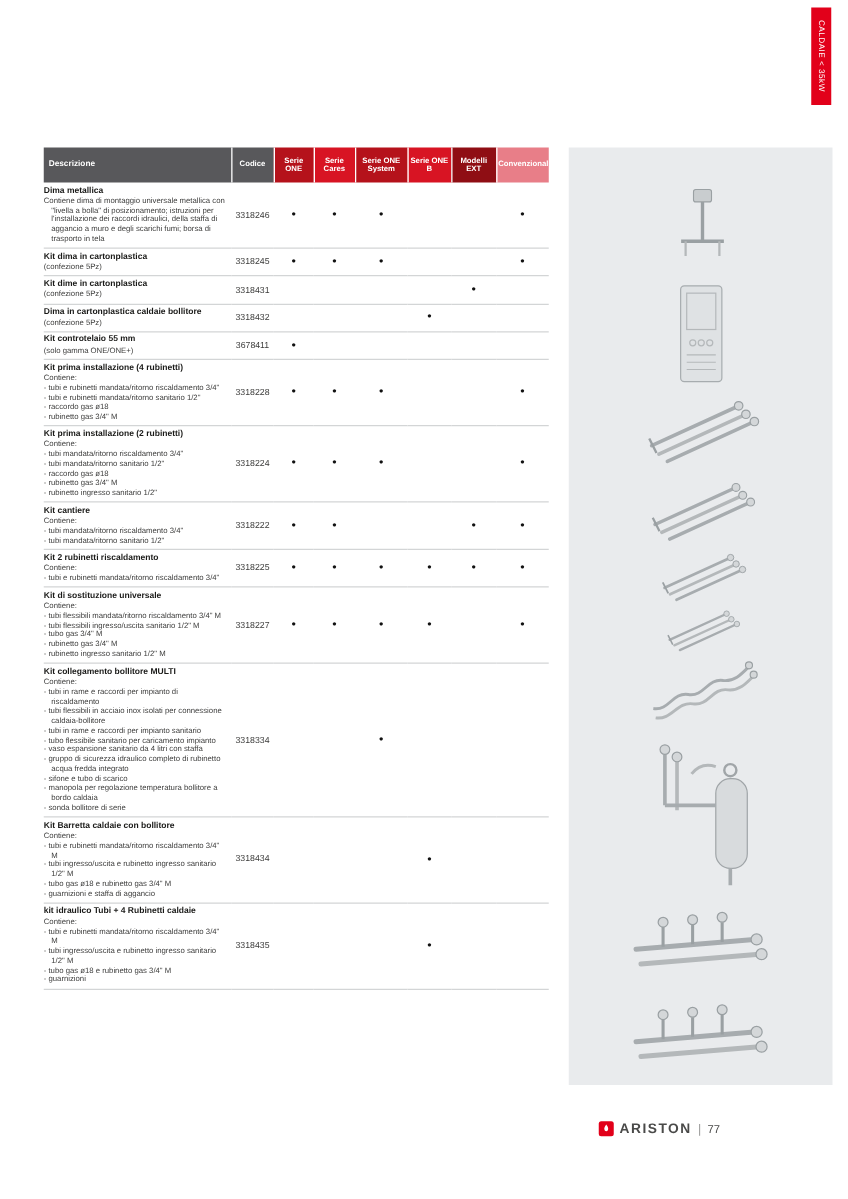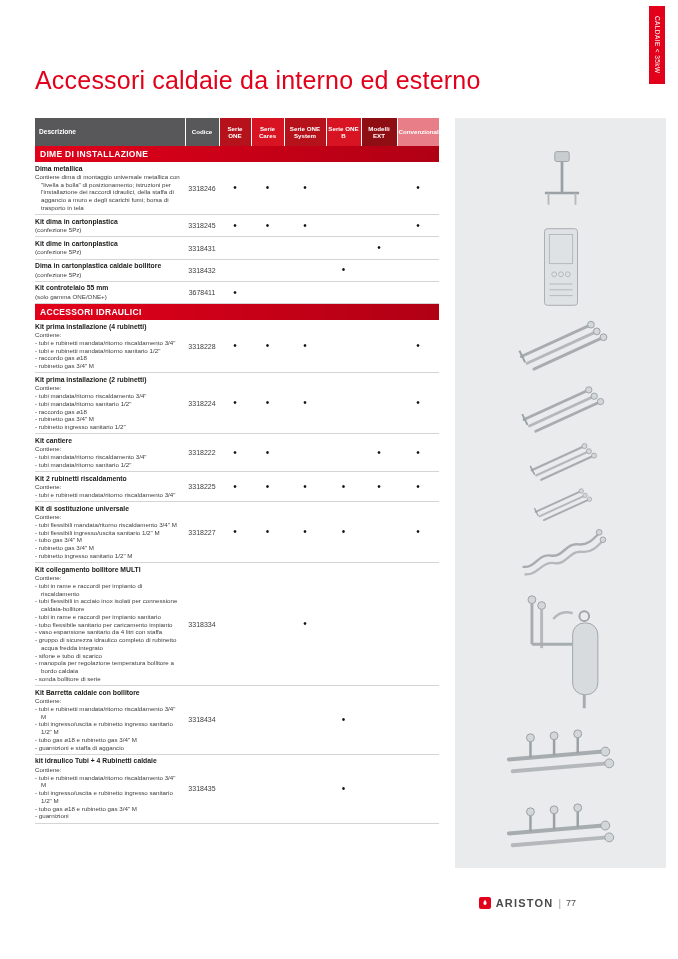--- a/index.html
+++ b/index.html
@@ -54,21 +54,20 @@
 </style>
 </head>
 <body>
 
 <div class="page">
 
   <div class="side-tab">
     <span>CALDAIE &lt; 35kW</span>
   </div>
 
-  <h1 class="page-title">Accessori caldaie da interno ed esterno</h1>
 
   <div class="table-wrap">
     <table>
       <colgroup>
         <col style="width:150px">
           <col style="width:34px">
           <col style="width:32px">
           <col style="width:33px">
         <col style="width:42px">
           <col style="width:35px">
@@ -82,23 +81,20 @@
           <th class="hc0">Serie ONE</th>
           <th class="hc1">Serie Cares</th>
           <th class="hc2">Serie ONE System</th>
           <th class="hc3">Serie ONE B</th>
           <th class="hc4">Modelli EXT</th>
           <th class="hc5">Convenzionali</th>
         </tr>
       </thead>
       <tbody>
           <tr>
-            <td class="section-bar" colspan="8">DIME DI INSTALLAZIONE</td>
-          </tr>
-          <tr>
             <td class="desc">
               <div class="row-title">Dima metallica</div>
               <div class="row-line">Contiene dima di montaggio universale metallica con "livella a bolla" di posizionamento; istruzioni per l'installazione dei raccordi idraulici, della staffa di aggancio a muro e degli scarichi fumi; borsa di trasporto in tela</div>
             </td>
             <td class="codice">3318246</td>
             <td class="dot">•</td>
             <td class="dot">•</td>
             <td class="dot">•</td>
             <td class="dot"></td>
             <td class="dot"></td>
@@ -148,23 +144,20 @@
               <div class="row-title">Kit controtelaio 55 mm</div>
               <div class="row-line">(solo gamma ONE/ONE+)</div>
             </td>
             <td class="codice">3678411</td>
             <td class="dot">•</td>
             <td class="dot"></td>
             <td class="dot"></td>
             <td class="dot"></td>
             <td class="dot"></td>
             <td class="dot"></td>
-          </tr>
-          <tr>
-            <td class="section-bar" colspan="8">ACCESSORI IDRAULICI</td>
           </tr>
           <tr>
             <td class="desc">
               <div class="row-title">Kit prima installazione (4 rubinetti)</div>
               <div class="row-line">Contiene:</div>
               <div class="row-line">- tubi e rubinetti mandata/ritorno riscaldamento 3/4"</div>
               <div class="row-line">- tubi e rubinetti mandata/ritorno sanitario 1/2"</div>
               <div class="row-line">- raccordo gas ø18</div>
               <div class="row-line">- rubinetto gas 3/4" M</div>
             </td>

